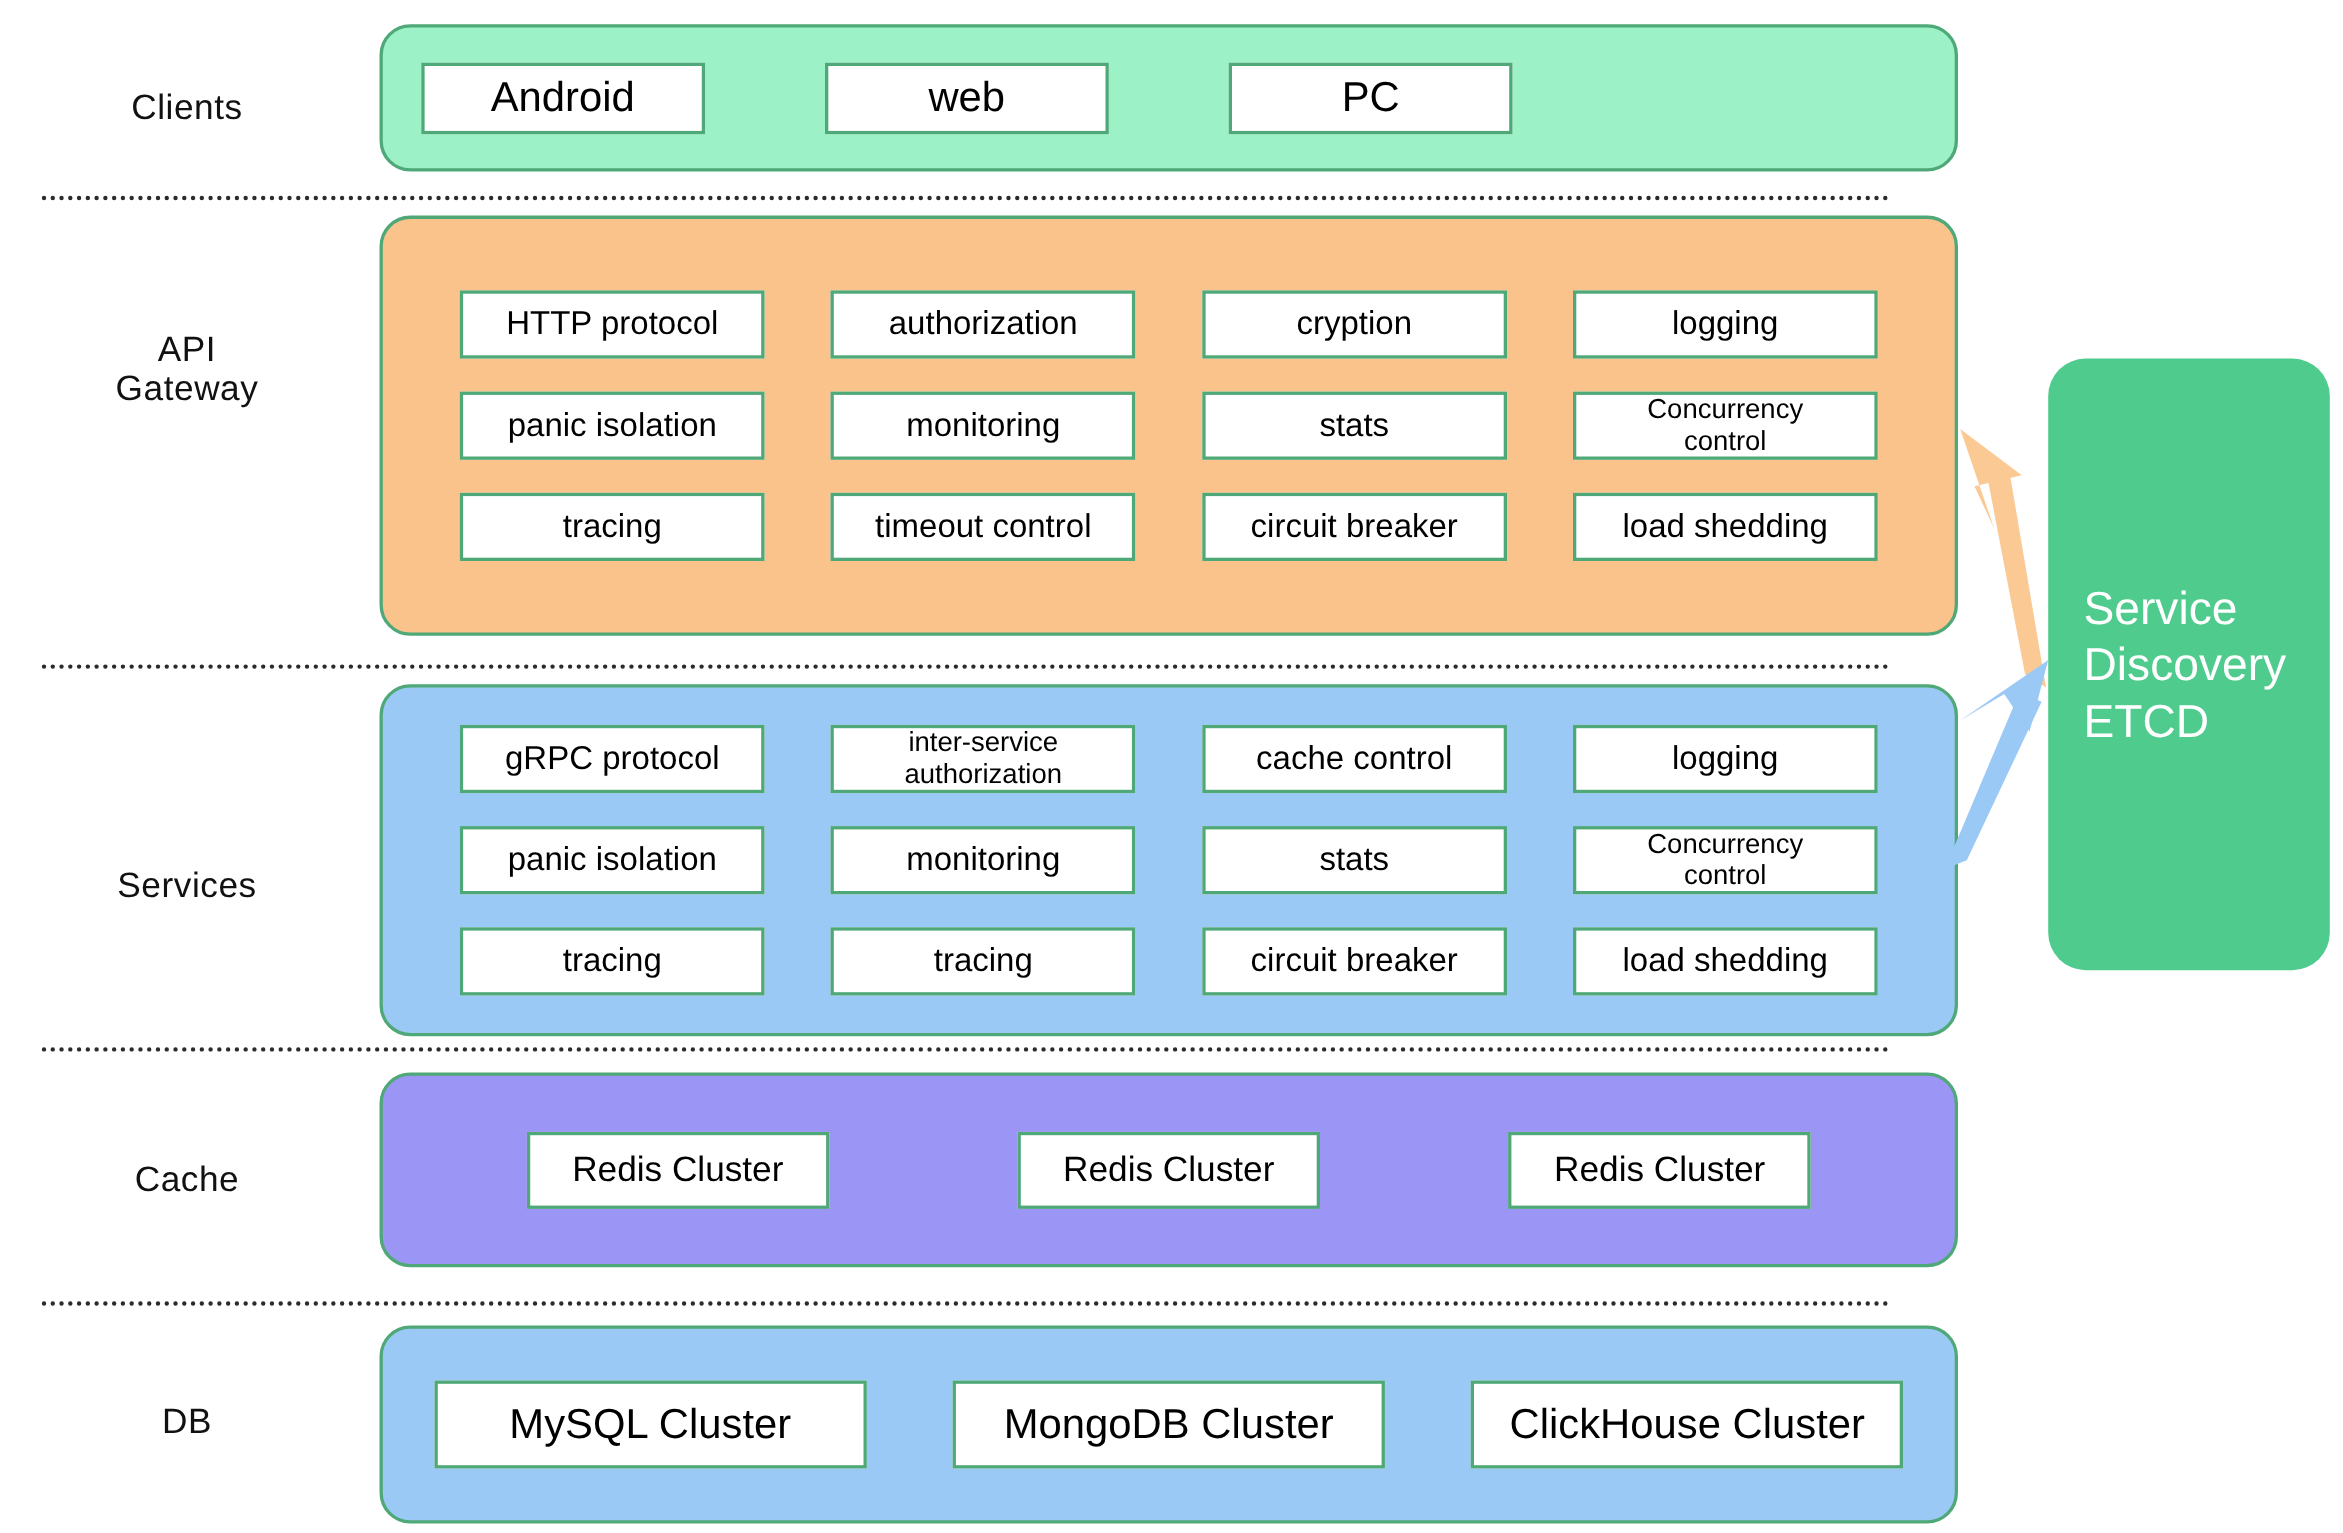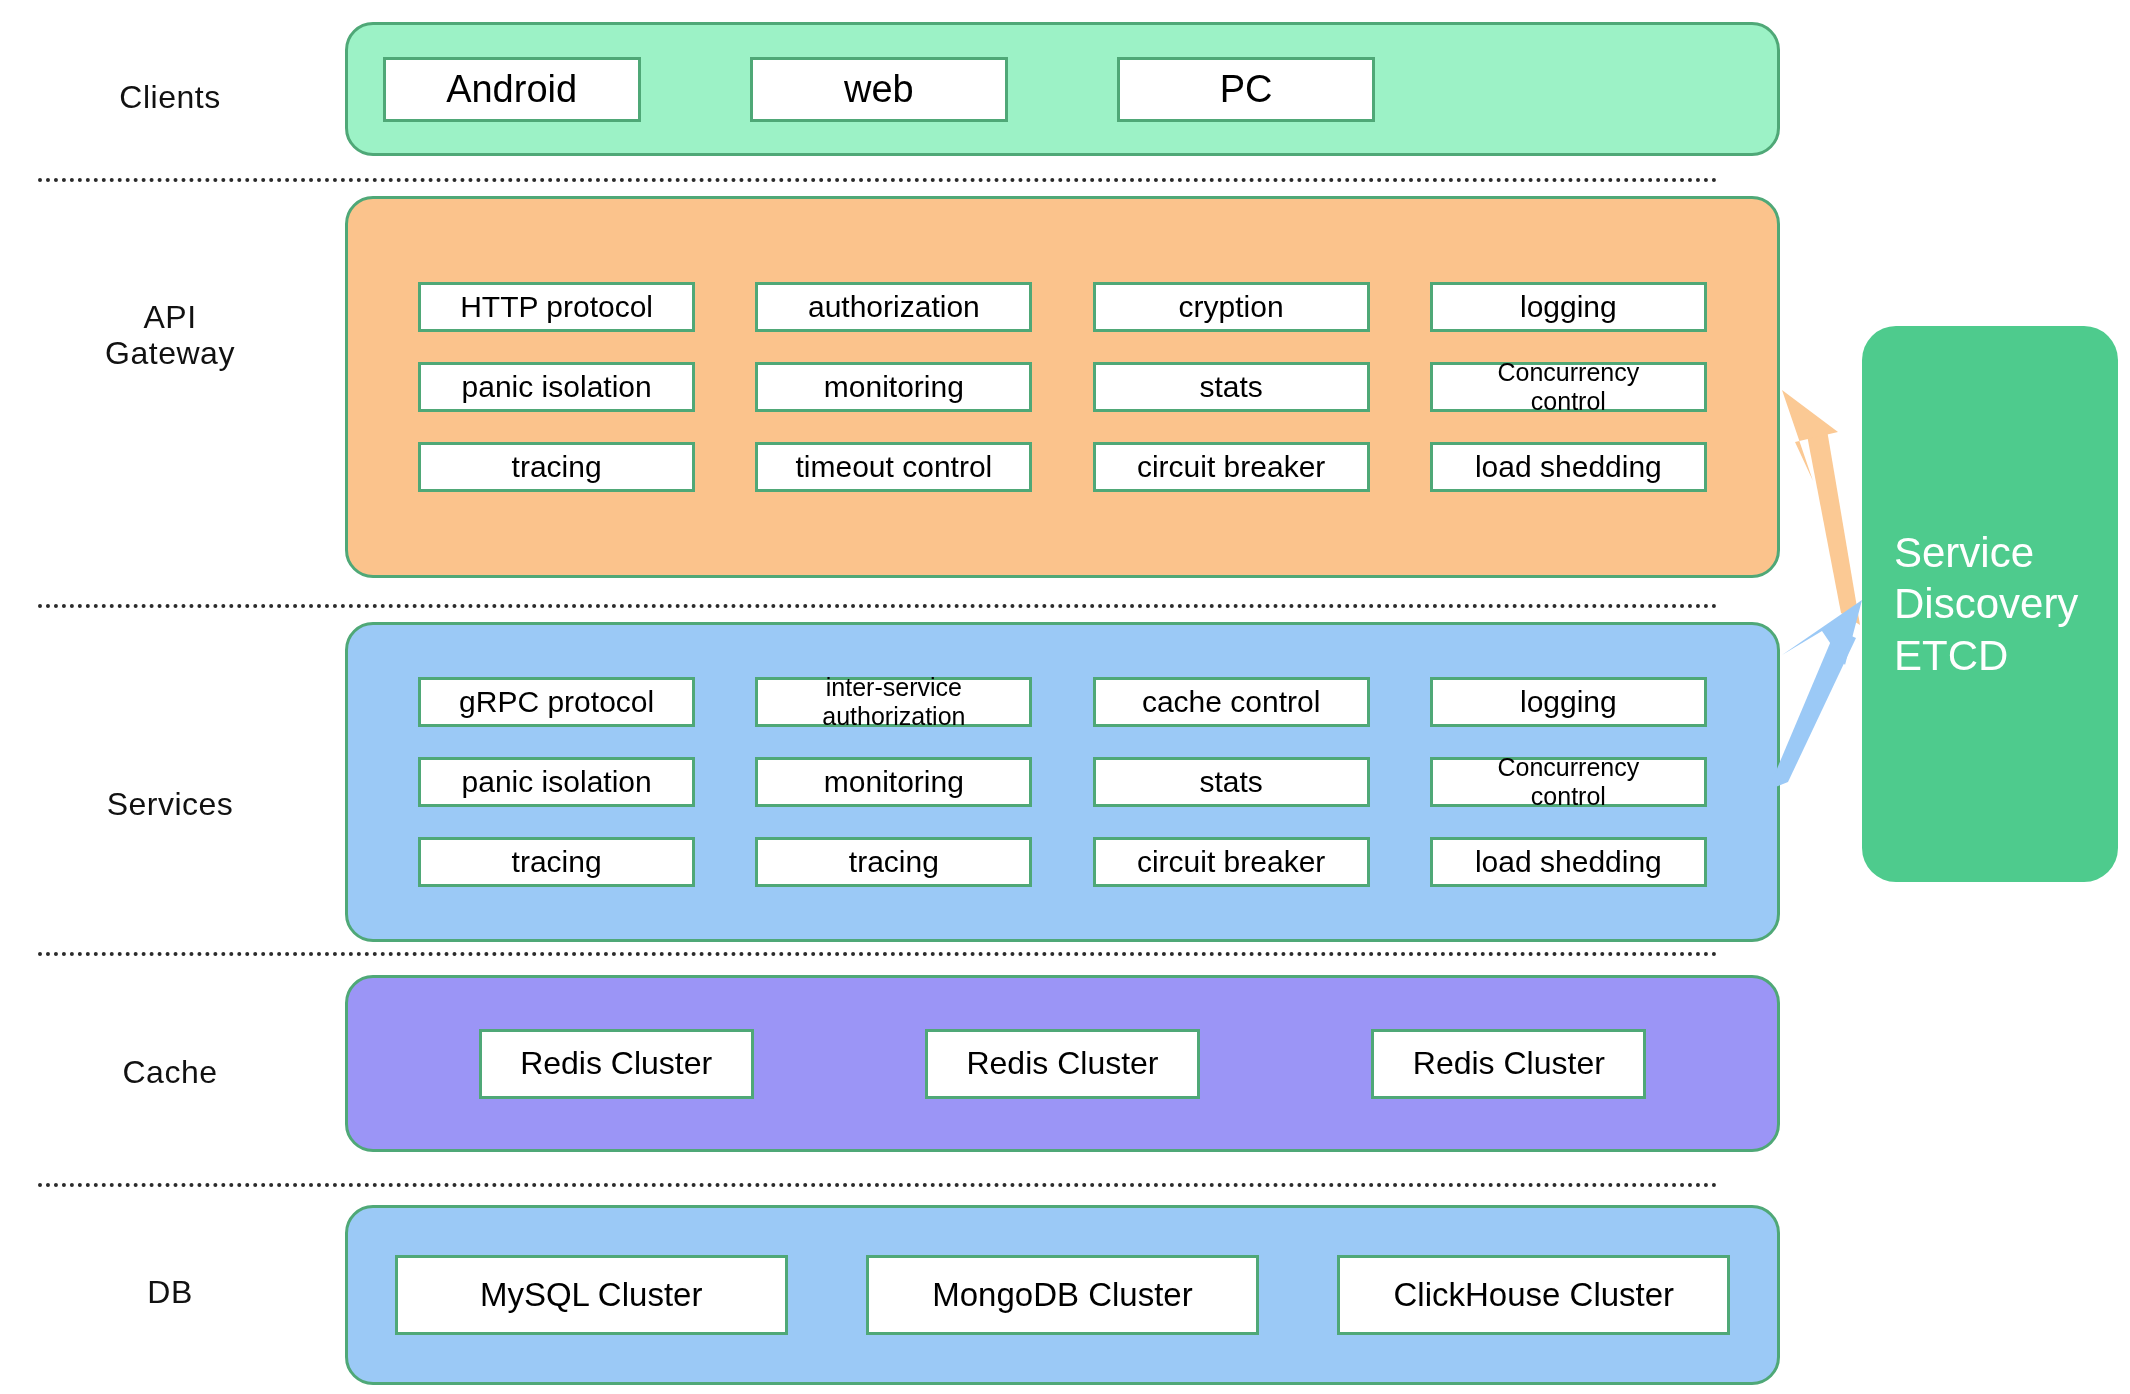--- a/index.html
+++ b/index.html
@@ -76,30 +76,30 @@
     line-height: 1.18;
     white-space: pre-line;
   }
 
   
   .clients .cells { padding: 0 0; row-gap: 0; column-gap: 40px; }
   .clients .cell  { width: 258px; height: 65px; font-size: 38px; }
 
   
   .gateway .cells, .services .cells { row-gap: 30px; column-gap: 40px; padding: 0 60px; }
-  .gateway .cell, .services .cell { width: 277px; height: 50px; font-size: 30px; }
+  .gateway .cell, .services .cell { width: 277px; height: 62px; font-size: 30px; }
   .cell.small { font-size: 25px; }
 
   
   .cache .cells { column-gap: 90px; padding: 0 90px; }
   .cache .cell  { width: 275px; height: 70px; font-size: 32px; }
 
   
   .db .cells { column-gap: 75px; padding: 0 45px; }
-  .db .cell  { width: 393px; height: 80px; font-size: 33px; }
+  .db .cell  { width: 393px; height: 80px; font-size: 38px; }
 
   
   .etcd {
     position: absolute;
     background: #4ECB8D;
     border-radius: 34px;
     box-sizing: border-box;
     color: #ffffff;
     font-family: "Liberation Sans", sans-serif;
     font-size: 42px;

